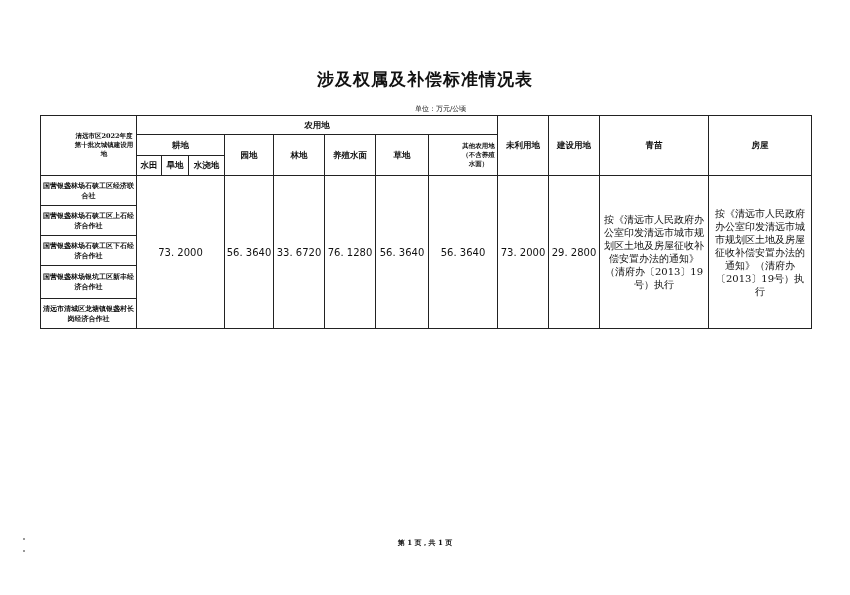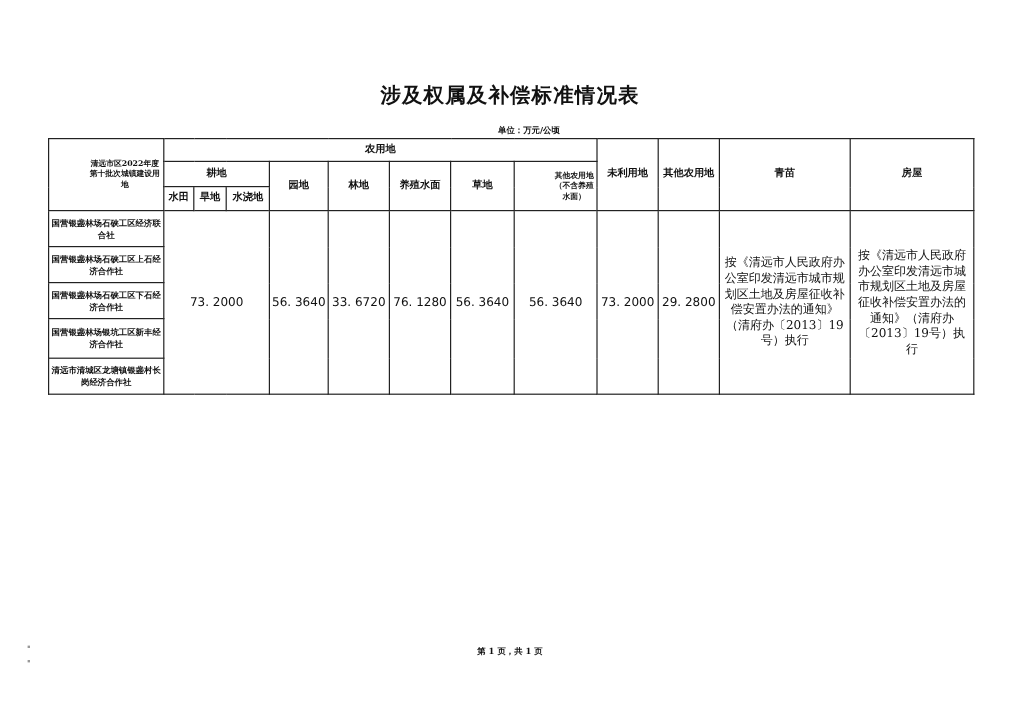--- a/index.html
+++ b/index.html
@@ -1,18 +1,18 @@
 <!DOCTYPE html>
 <html><head>
 <meta charset="utf-8">
 <style>
   html,body{margin:0;padding:0;background:#fff;}
   body{width:850px;height:595px;position:relative;overflow:hidden;font-family:"DejaVu Serif","Liberation Serif",serif;color:#111;}
   .title{position:absolute;left:0;width:850px;top:68px;text-align:center;font-size:17px;font-weight:bold;letter-spacing:1px;font-family:Liberation Serif, serif;}
-  .unit{position:absolute;left:415px;top:104px;font-size:7px;font-weight:bold;}
+  .unit{position:absolute;left:415px;top:104px;font-size:7px;font-weight:normal;}
   table{position:absolute;left:40px;top:115px;border-collapse:collapse;table-layout:fixed;width:771px;}
   td{border:1px solid #222;text-align:center;vertical-align:middle;padding:0 1px;font-size:9px;line-height:11px;}
   .hd{font-weight:bold;font-family:"DejaVu Sans","Liberation Sans",sans-serif;font-size:8.5px;}
   .hsm{font-size:6.5px;font-weight:bold;line-height:9px;padding-left:32px;}
   .name{font-size:7px;font-weight:bold;line-height:10px;}
   .num{font-family:"DejaVu Sans","Liberation Sans",sans-serif;font-size:10px;}
   .note{font-size:10px;line-height:13px;text-align:center;padding:0 2px;}
   .footer{position:absolute;left:0;width:850px;top:538px;text-align:center;font-size:7px;font-weight:bold;}
   .dot{position:absolute;width:2px;height:2px;background:#999;}
 </style>
@@ -36,21 +36,21 @@
       <col style="width:51px">
       <col style="width:51px">
       <col style="width:109px">
       <col style="width:103px">
   </colgroup>
   <tbody>
       <tr style="height:19px">
     <td rowspan="3" class="hsm">清远市区2022年度第十批次城镇建设用地</td>
     <td colspan="8" class="hd">农用地</td>
     <td rowspan="3" class="hd">未利用地</td>
-    <td rowspan="3" class="hd">其他农用地</td>
+    <td rowspan="3" class="hd">建设用地</td>
     <td rowspan="3" class="hd">青苗</td>
     <td rowspan="3" class="hd">房屋</td>
   </tr>
   <tr style="height:21px">
     <td colspan="3" class="hd">耕地</td>
     <td rowspan="2" class="hd">园地</td>
     <td rowspan="2" class="hd">林地</td>
     <td rowspan="2" class="hd">养殖水面</td>
     <td rowspan="2" class="hd">草地</td>
     <td rowspan="2" class="hsm">其他农用地（不含养殖水面）</td>

